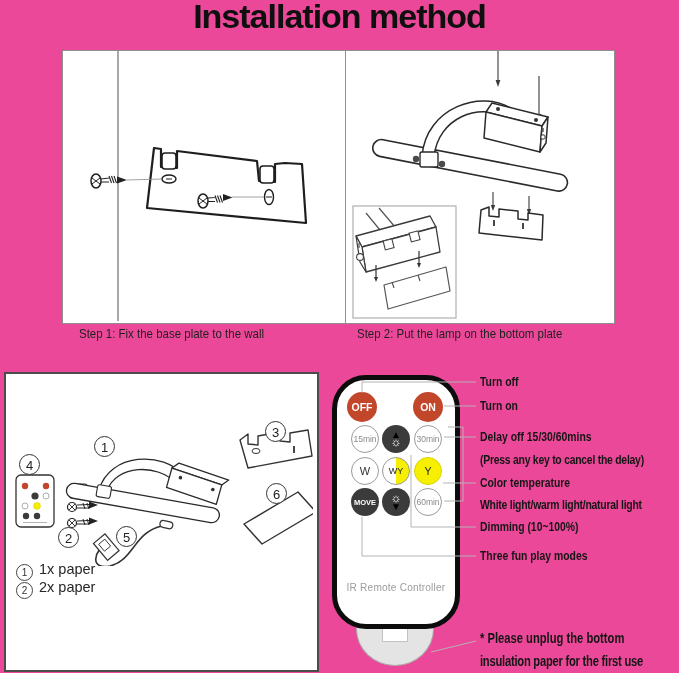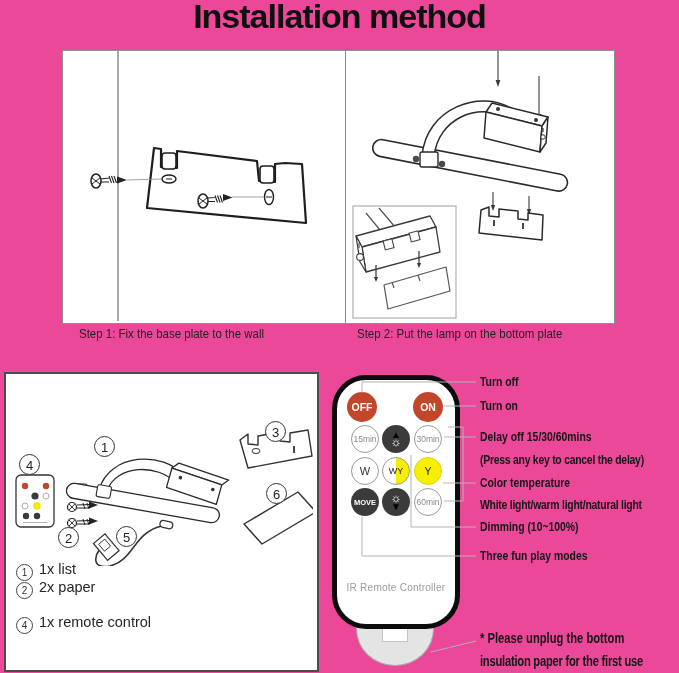--- a/index.html
+++ b/index.html
@@ -205,27 +205,24 @@
     </svg>
 
     <div class="badge" style="left:88px;top:62px;">1</div>
     <div class="badge" style="left:52px;top:153px;">2</div>
     <div class="badge" style="left:259px;top:47px;">3</div>
     <div class="badge" style="left:13px;top:80px;">4</div>
     <div class="badge" style="left:110px;top:152px;">5</div>
     <div class="badge" style="left:260px;top:109px;">6</div>
 
     <div class="pack-item" style="top:187px;">
-      <span class="item-num">1</span><span>1x list</span>
+      <span class="item-num">1</span><span>1x paper</span>
     </div>
     <div class="pack-item" style="top:205px;">
       <span class="item-num">2</span><span>2x paper</span>
-    </div>
-    <div class="pack-item" style="top:240px;">
-      <span class="item-num">4</span><span>1x remote control</span>
     </div>
   </div>
 
   <div class="abs" id="paper"></div>
   <div class="abs" id="paper-notch"></div>
 
   <div class="abs" id="remote-body">
     <div class="btn power" style="left:10px;top:12px;">OFF</div>
     <div class="btn power" style="left:76px;top:12px;">ON</div>
 

